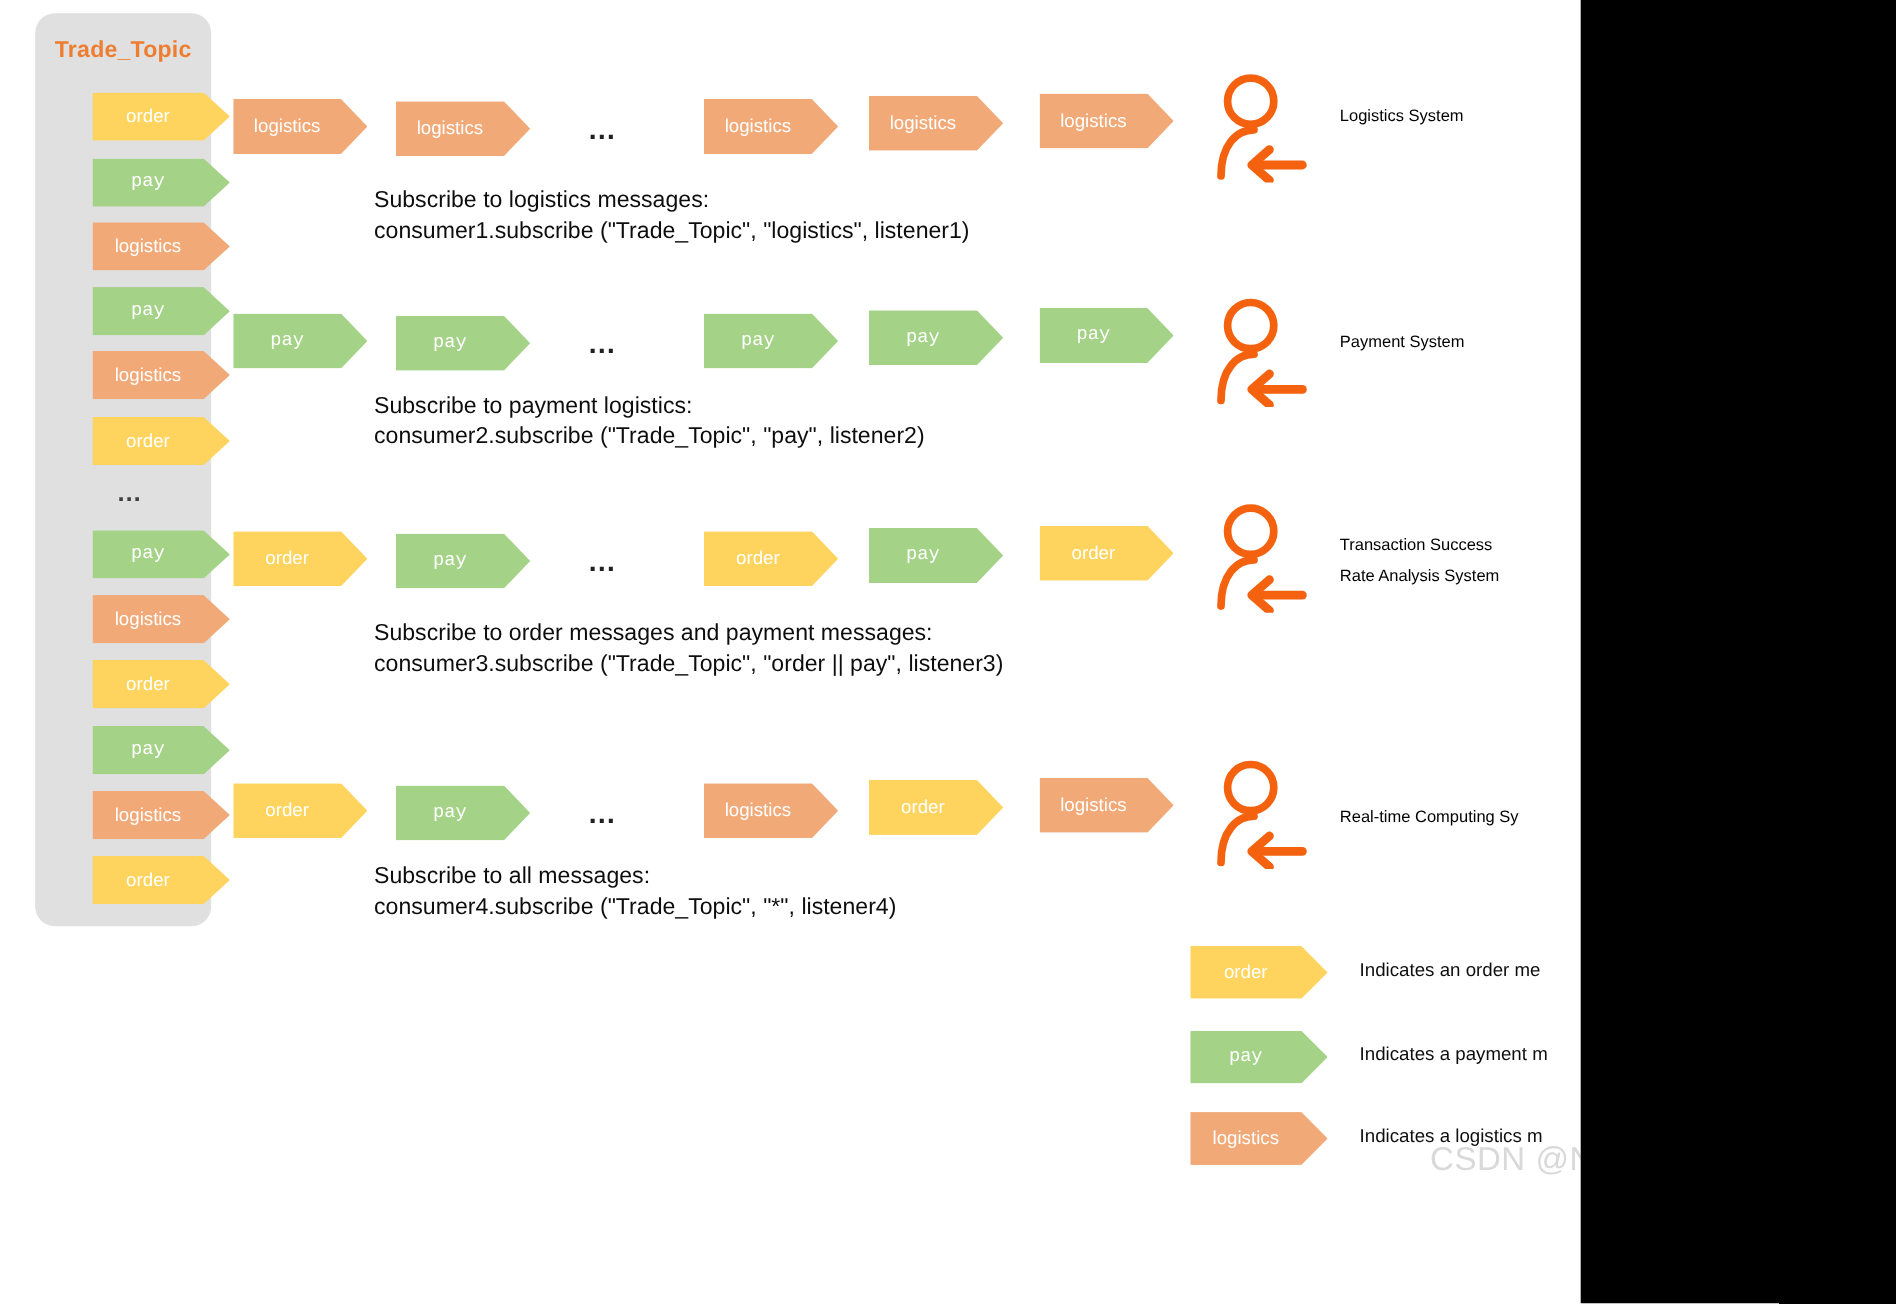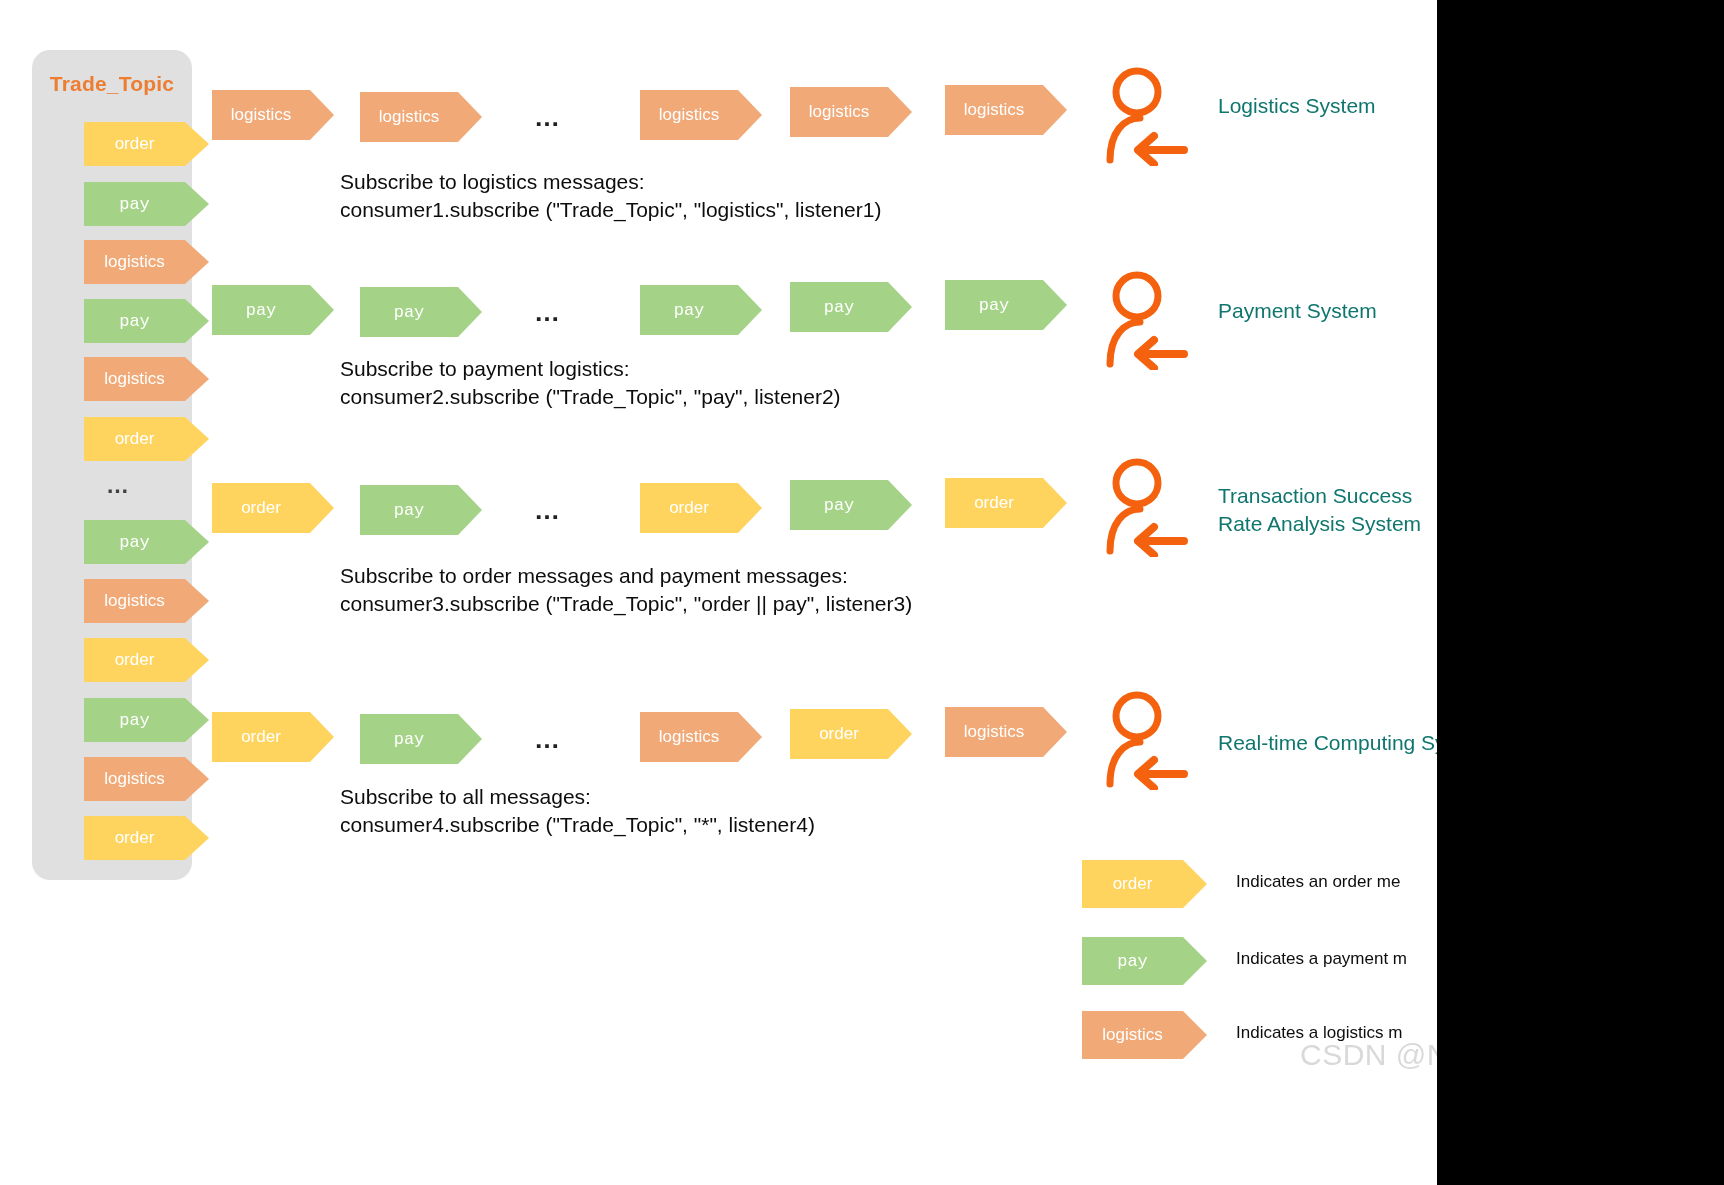--- a/index.html
+++ b/index.html
@@ -9,21 +9,21 @@
     font-family:"Liberation Sans","DejaVu Sans",sans-serif;
     position:relative;overflow:hidden;
   }
   
   #canvas{position:absolute;left:0;top:0;width:1437px;height:1185px;background:#fff;overflow:hidden;}
   #blackout{position:absolute;left:1437px;top:0;width:287px;height:1185px;background:#000;}
 
   
   #topic{
     position:absolute;left:32px;top:12px;width:160px;height:830px;
-    background:#e0e0e0;border-radius:18px;margin-top:38px;
+    background:#e0e0e0;border-radius:18px;
   }
   #topic-title{
     position:absolute;left:0;top:22px;width:160px;text-align:center;
     color:#ED7D31;font-weight:bold;font-size:21px;letter-spacing:.2px;
   }
   .topic-msg{position:absolute;left:52px;width:125px;height:44px;}
   #topic-ellipsis{
     position:absolute;left:74px;top:424px;color:#404040;font-size:23px;font-weight:bold;
     letter-spacing:1px;line-height:1;
   }
@@ -52,21 +52,21 @@
   
   .caption{
     position:absolute;left:340px;color:#0d0d0d;font-size:21px;line-height:28px;white-space:nowrap;
   }
 
   
   .person{position:absolute;width:96px;height:100px;}
   .person svg{display:block;width:96px;height:100px;}
 
   
-  .syslabel{position:absolute;color:#0f766e;font-size:21px;line-height:28px;white-space:nowrap;}
+  .syslabel{position:absolute;color:#000000;font-size:15px;line-height:28px;white-space:nowrap;}
 
   
   .legend-chip{position:absolute;width:125px;height:48px;}
   .legend-chip > .chev{width:100%;height:100%;}
   .legend-text{position:absolute;color:#0d0d0d;font-size:17px;white-space:nowrap;}
 
   
   #watermark{
     position:absolute;left:1300px;top:1038px;color:#d9d9d9;font-size:30px;
     white-space:nowrap;letter-spacing:.5px;

